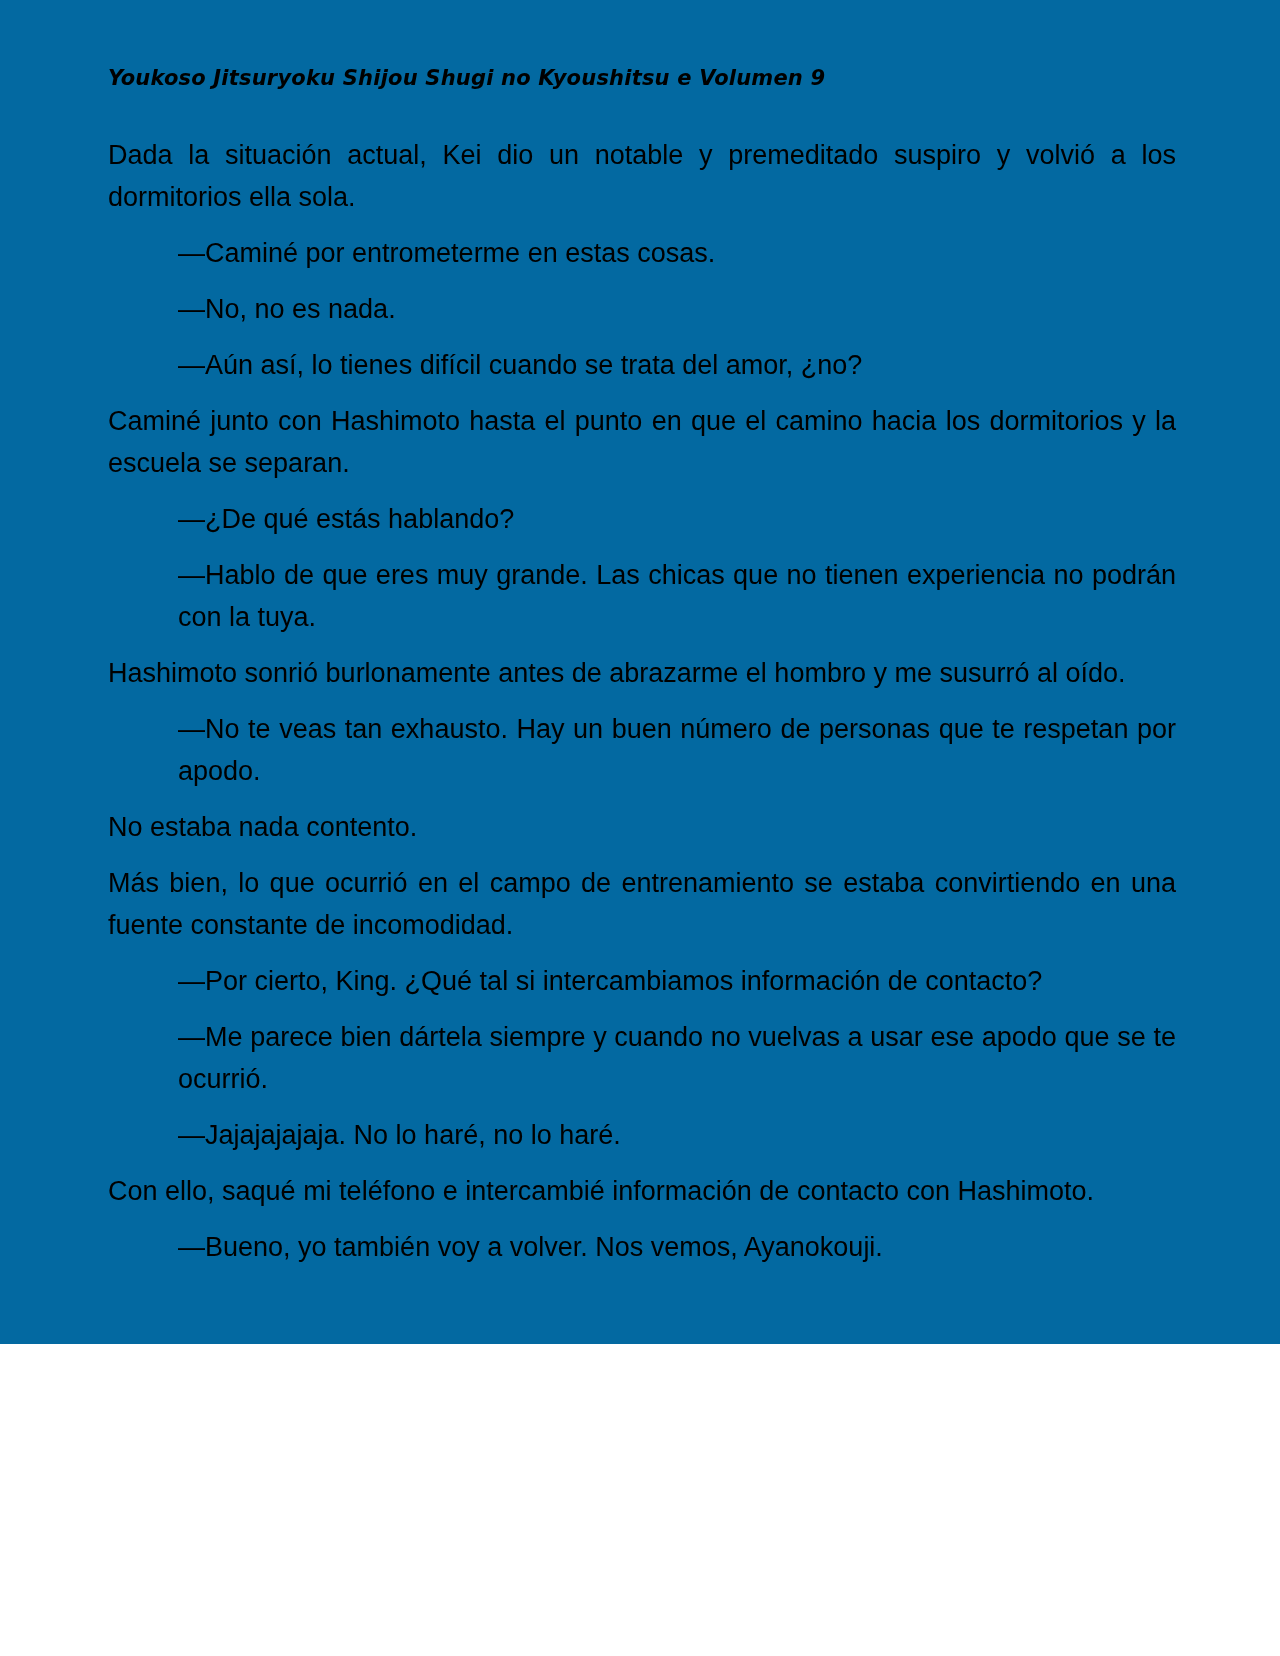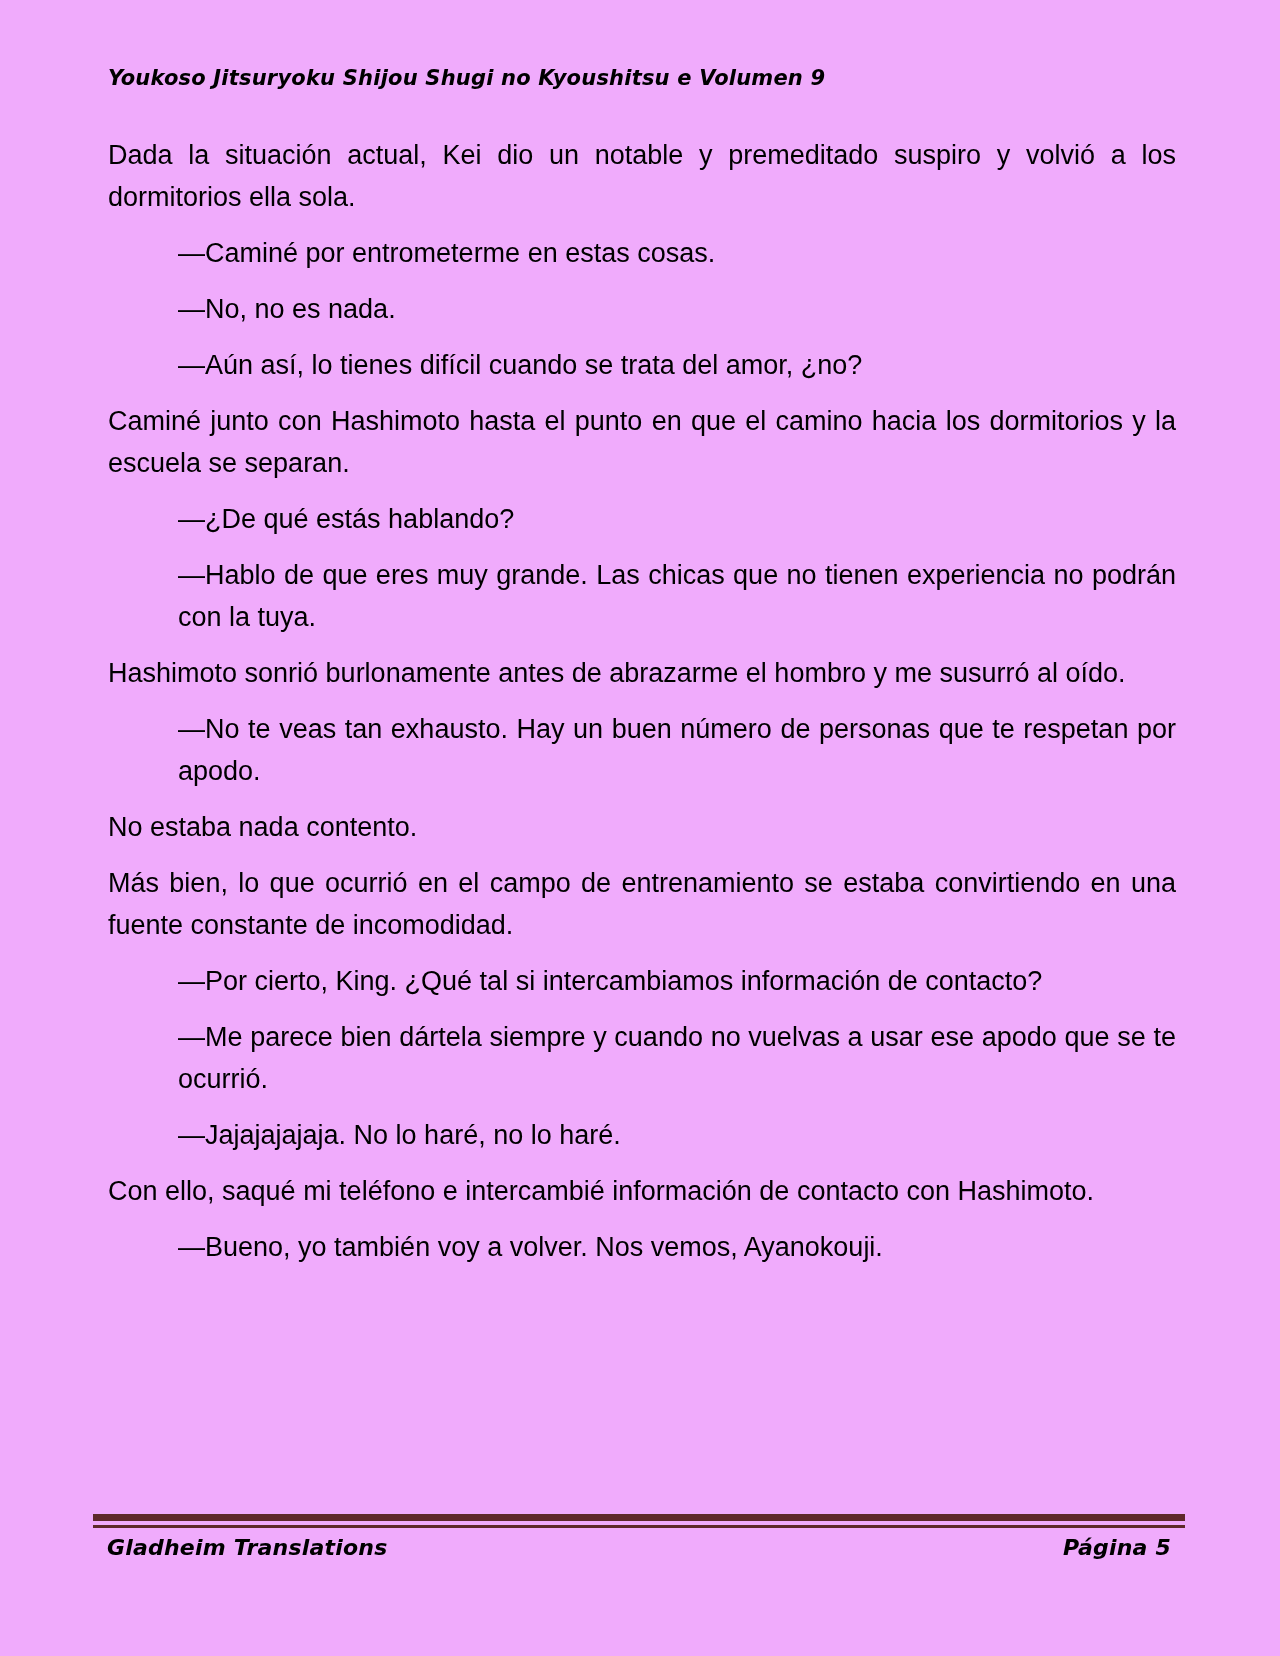--- a/index.html
+++ b/index.html
@@ -3,22 +3,22 @@
 <meta charset="utf-8">
 <style>
   html, body {
     margin: 0;
     padding: 0;
     background: #ffffff;
   }
   .page {
     position: relative;
     width: 1280px;
-    height: 1656px;
-    background: #f0abfc;
+    height: 1344px;
+    background: #0369a1;
     box-sizing: border-box;
     padding: 66px 104px 16px 108px;
     font-family: "Liberation Sans", sans-serif;
     color: #000000;
     overflow: hidden;
   }
   .header-title {
     font-family: "DejaVu Sans", sans-serif;
     font-weight: bold;
     font-style: italic;

